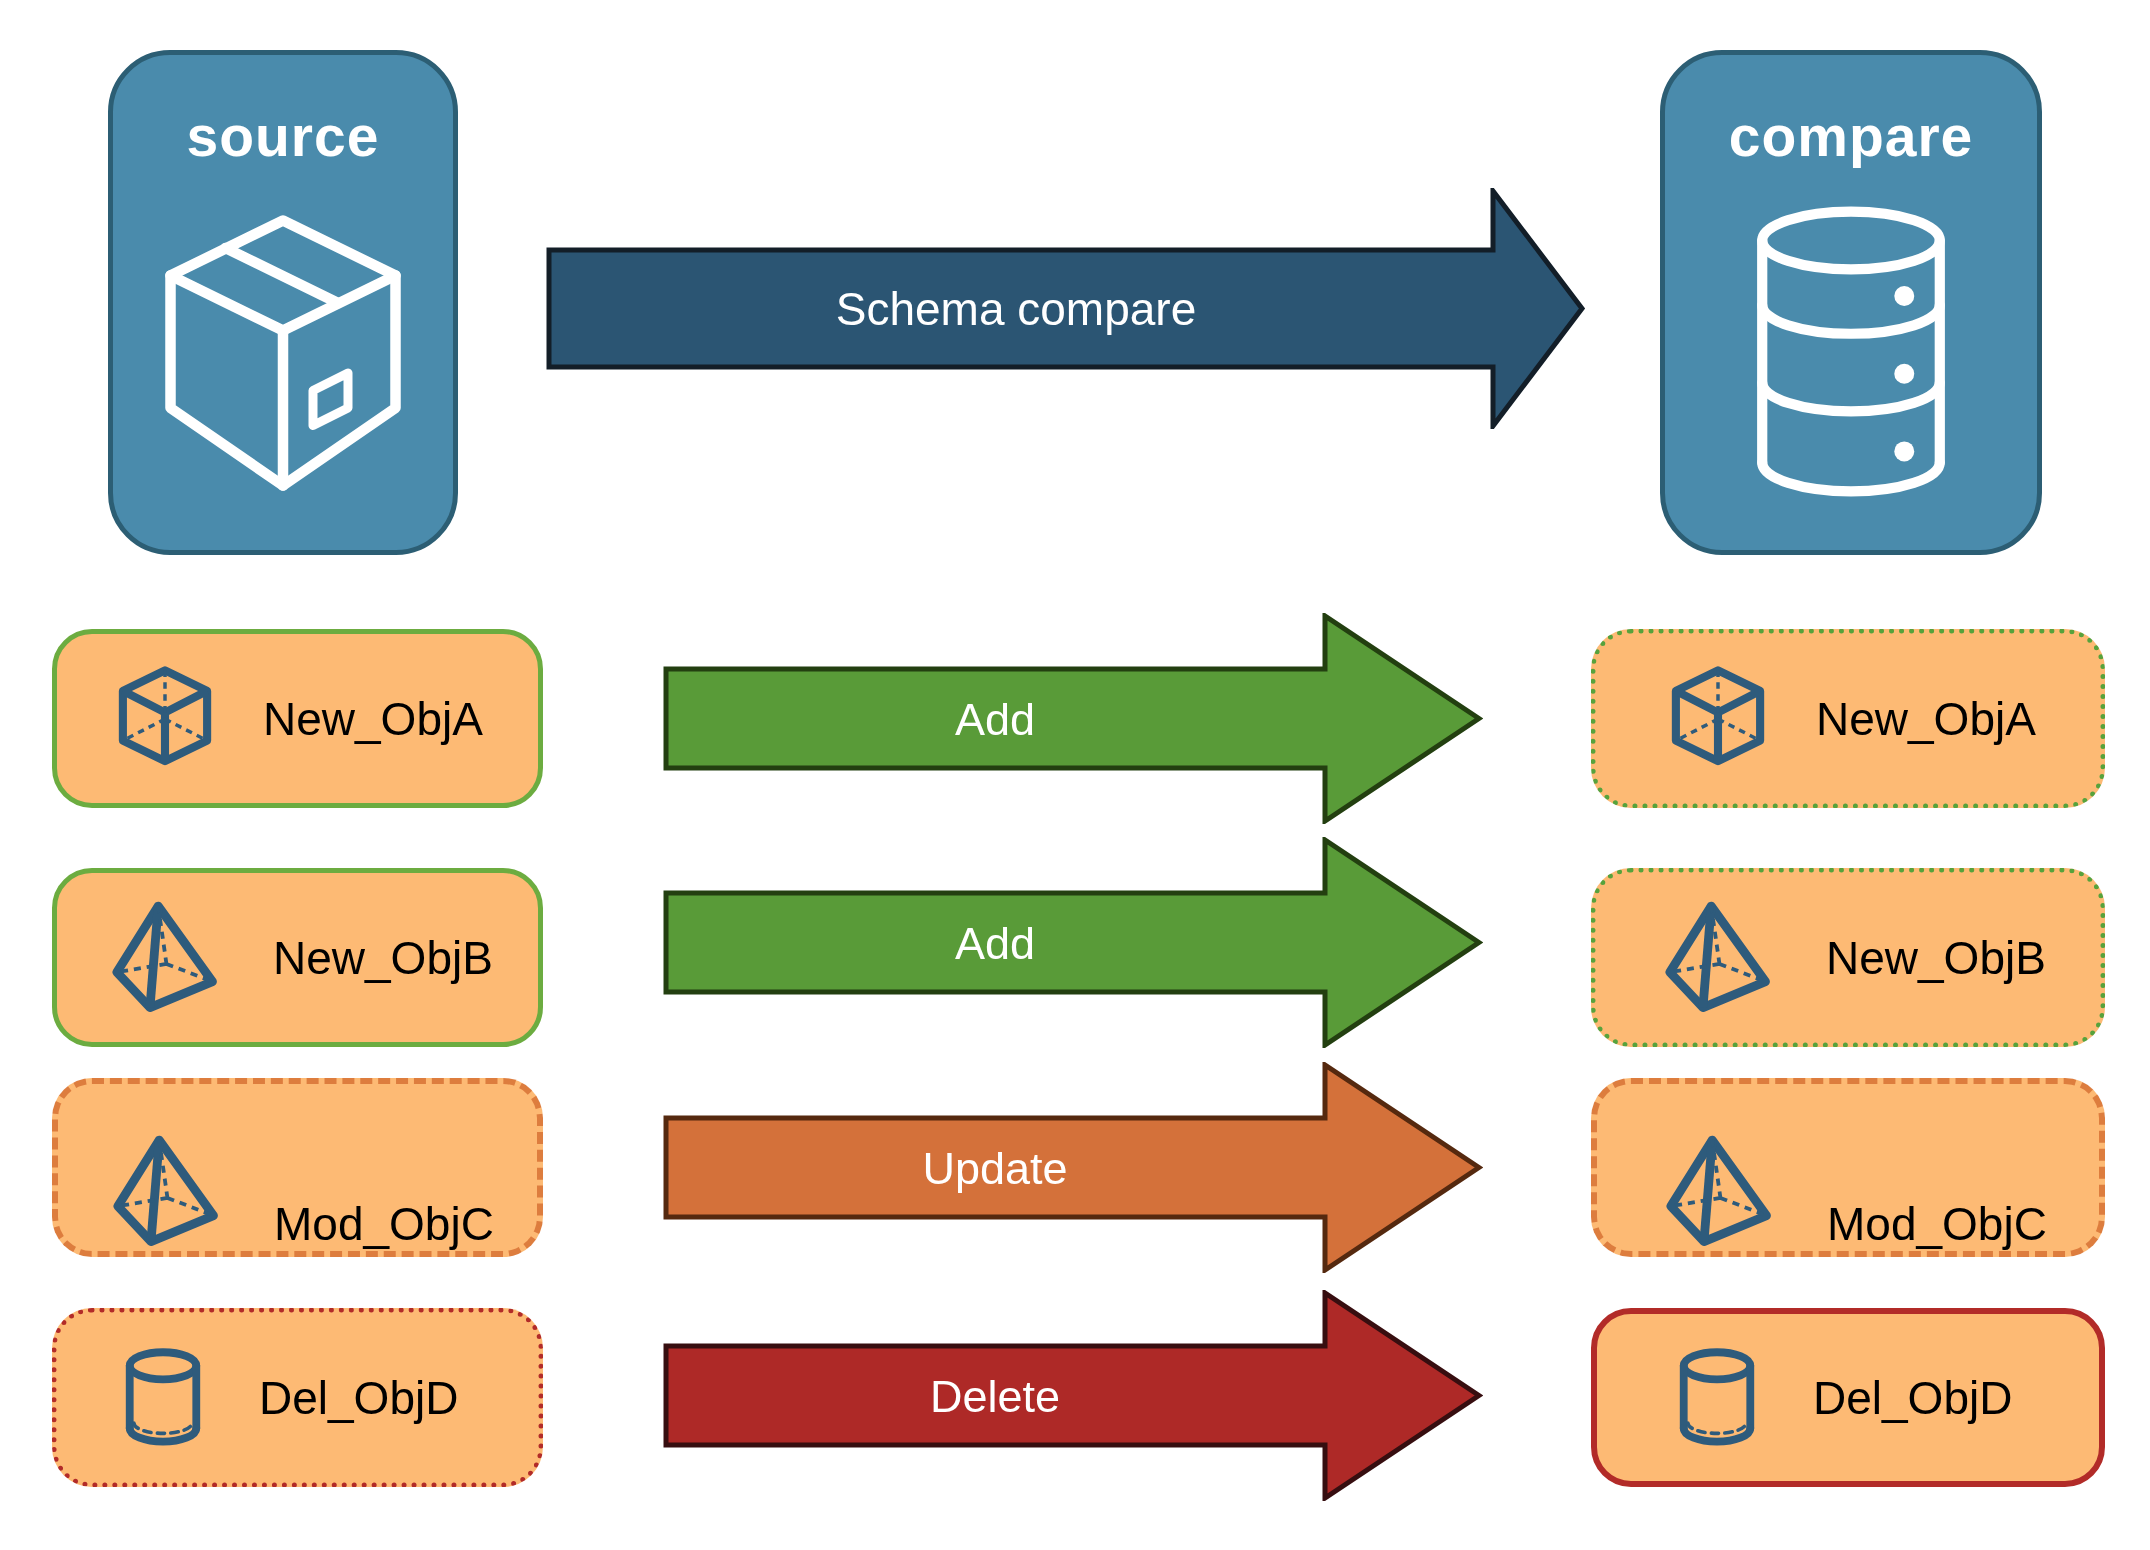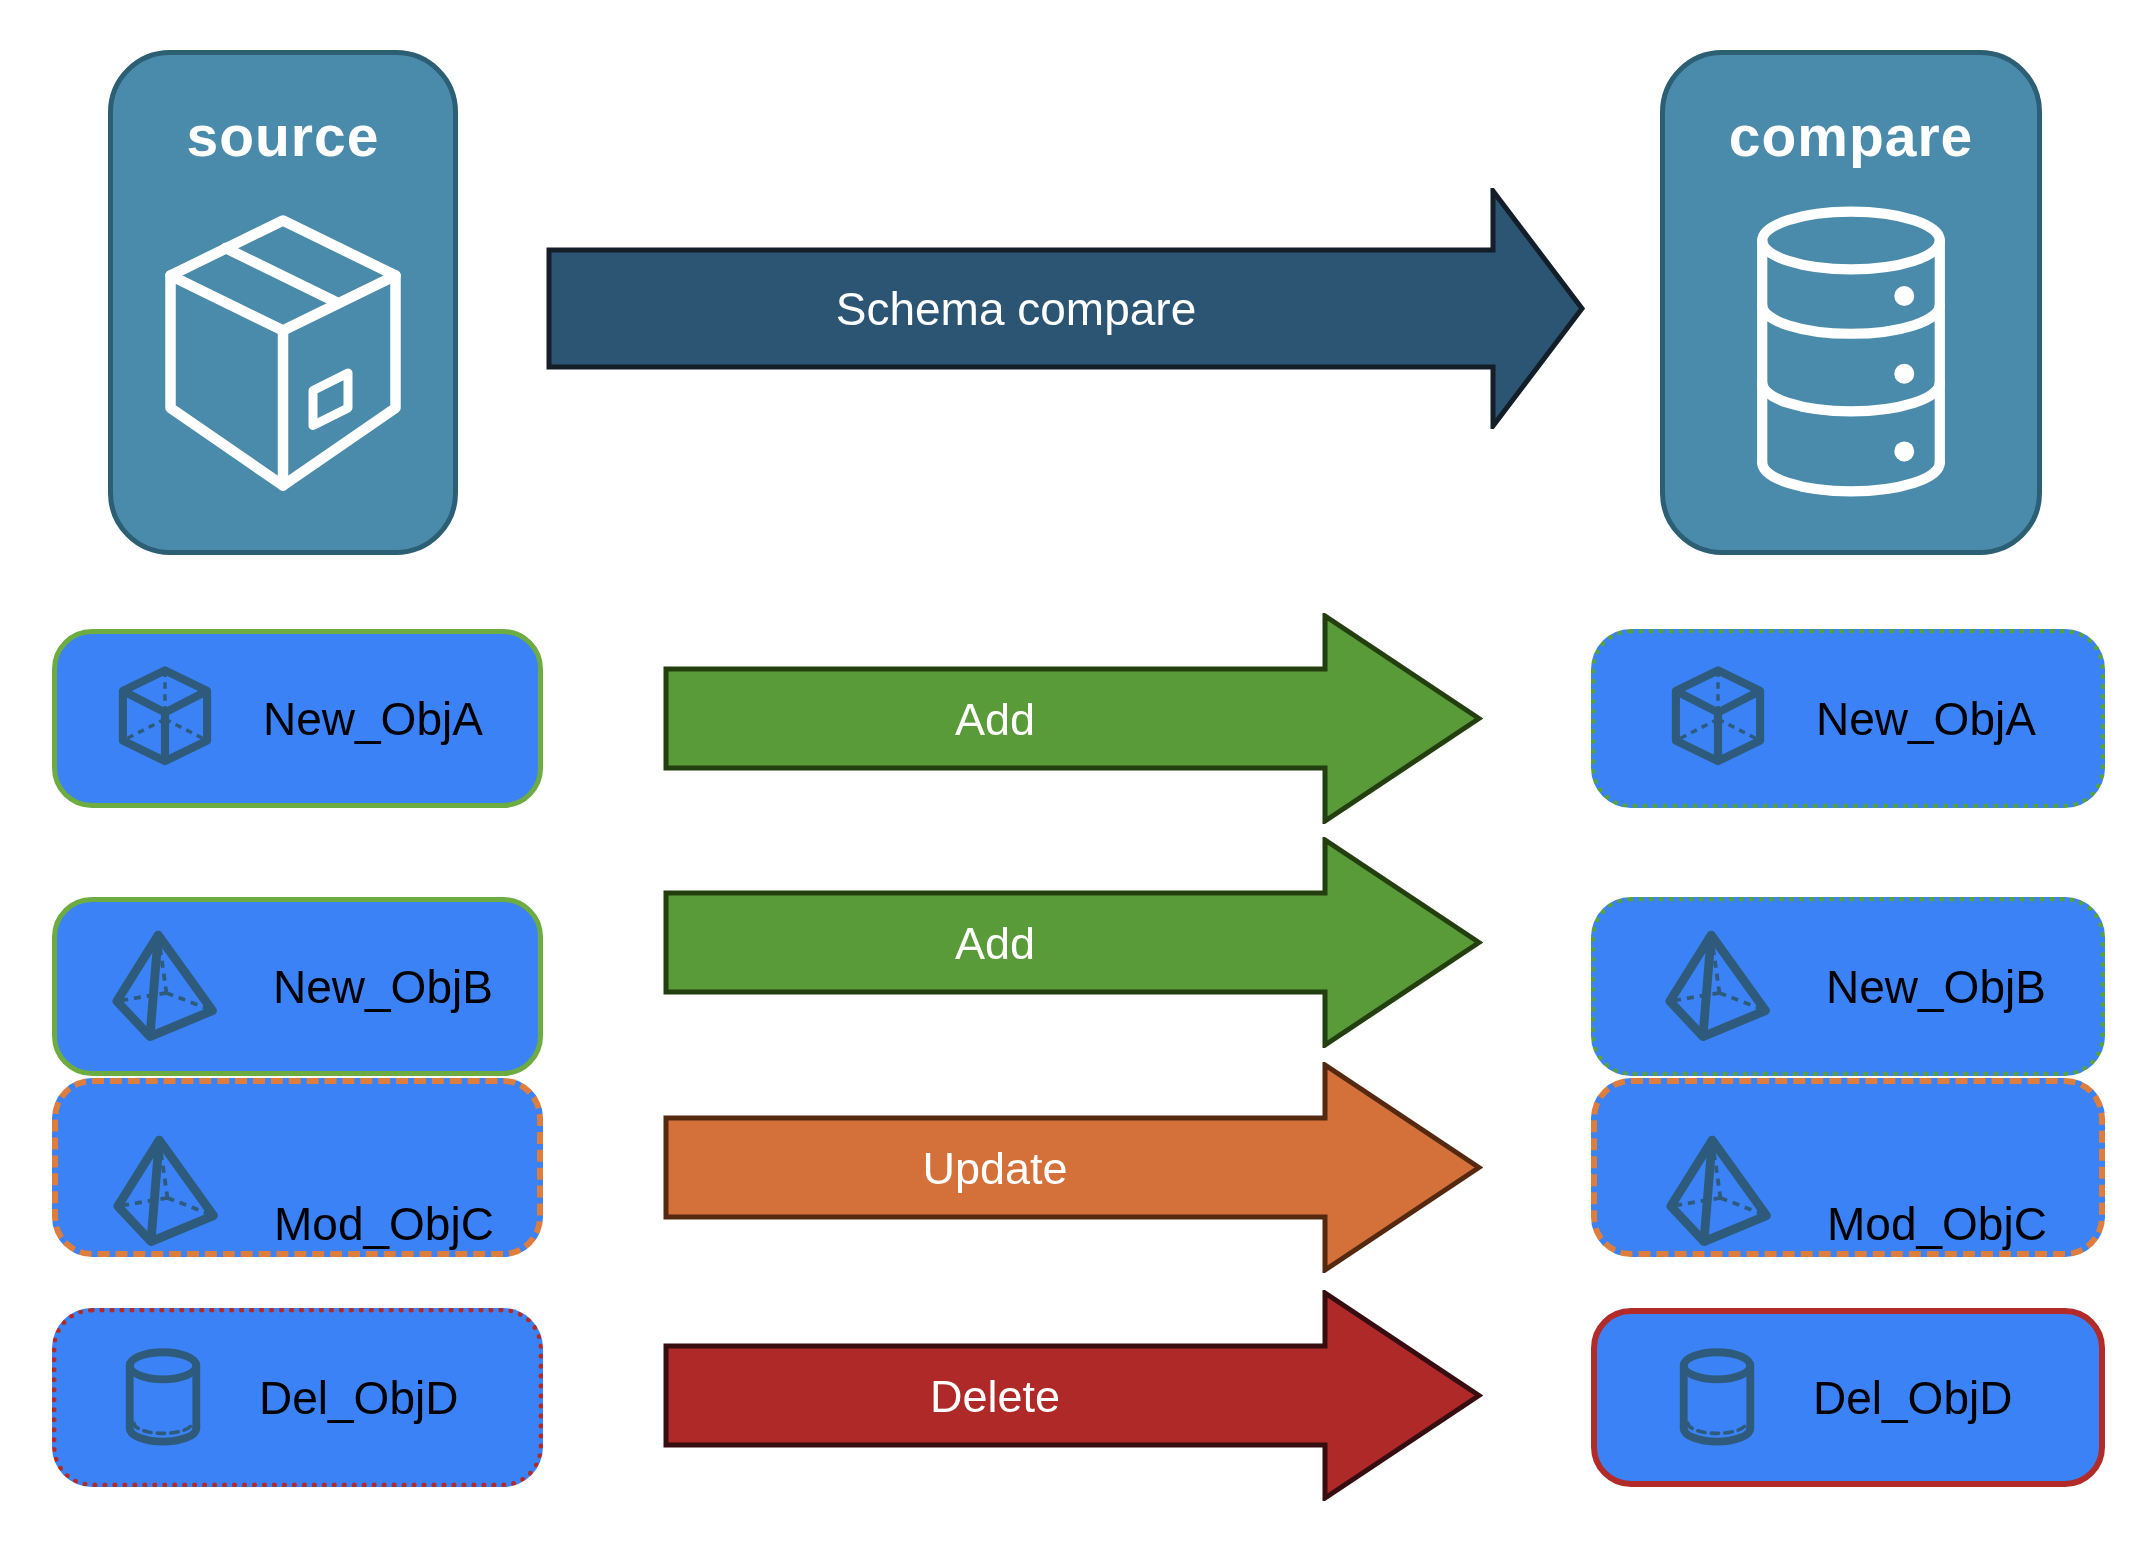--- a/index.html
+++ b/index.html
@@ -16,24 +16,24 @@
   .endpoint-icon{position:absolute;left:50%;transform:translateX(-50%);}
   .package-icon{top:158px;width:250px;height:280px;}
   .database-icon{top:150px;width:222px;height:293px;}
 
   
   .schema-arrow{position:absolute;left:546px;top:188px;}
   .arrow-label{fill:#fff;}
 
   
   .obj-box{position:absolute;height:179px;border-radius:40px;box-sizing:border-box;
-           display:flex;align-items:center;background:#3b82f6;}
+           display:flex;align-items:center;background:#fdba74;}
   .obj-box.left{left:52px;width:491px;}
   .obj-box.right{left:1591px;width:514px;}
-  .r1{top:629px}.r2{top:897px}.r3{top:1078px}.r4{top:1308px}
+  .r1{top:629px}.r2{top:868px}.r3{top:1078px}.r4{top:1308px}
 
   .bs-green-solid {border:5px solid var(--green_box);}
   .bs-green-dotted{border:5px dotted var(--green_box_dotted);}
   .bs-orange-dashed{border:6px dashed var(--orange_box);align-items:flex-end;}
   .bs-red-dotted {border:5px dotted var(--red_box);}
   .bs-red-solid  {border:6px solid var(--red_box);}
 
   .obj-icon{margin-left:54px;flex:0 0 auto;}
   .obj-box.right .obj-icon{margin-left:68px;}
   .obj-label{margin-left:44px;font-size:46px;color:var(--label_color);white-space:nowrap;}

